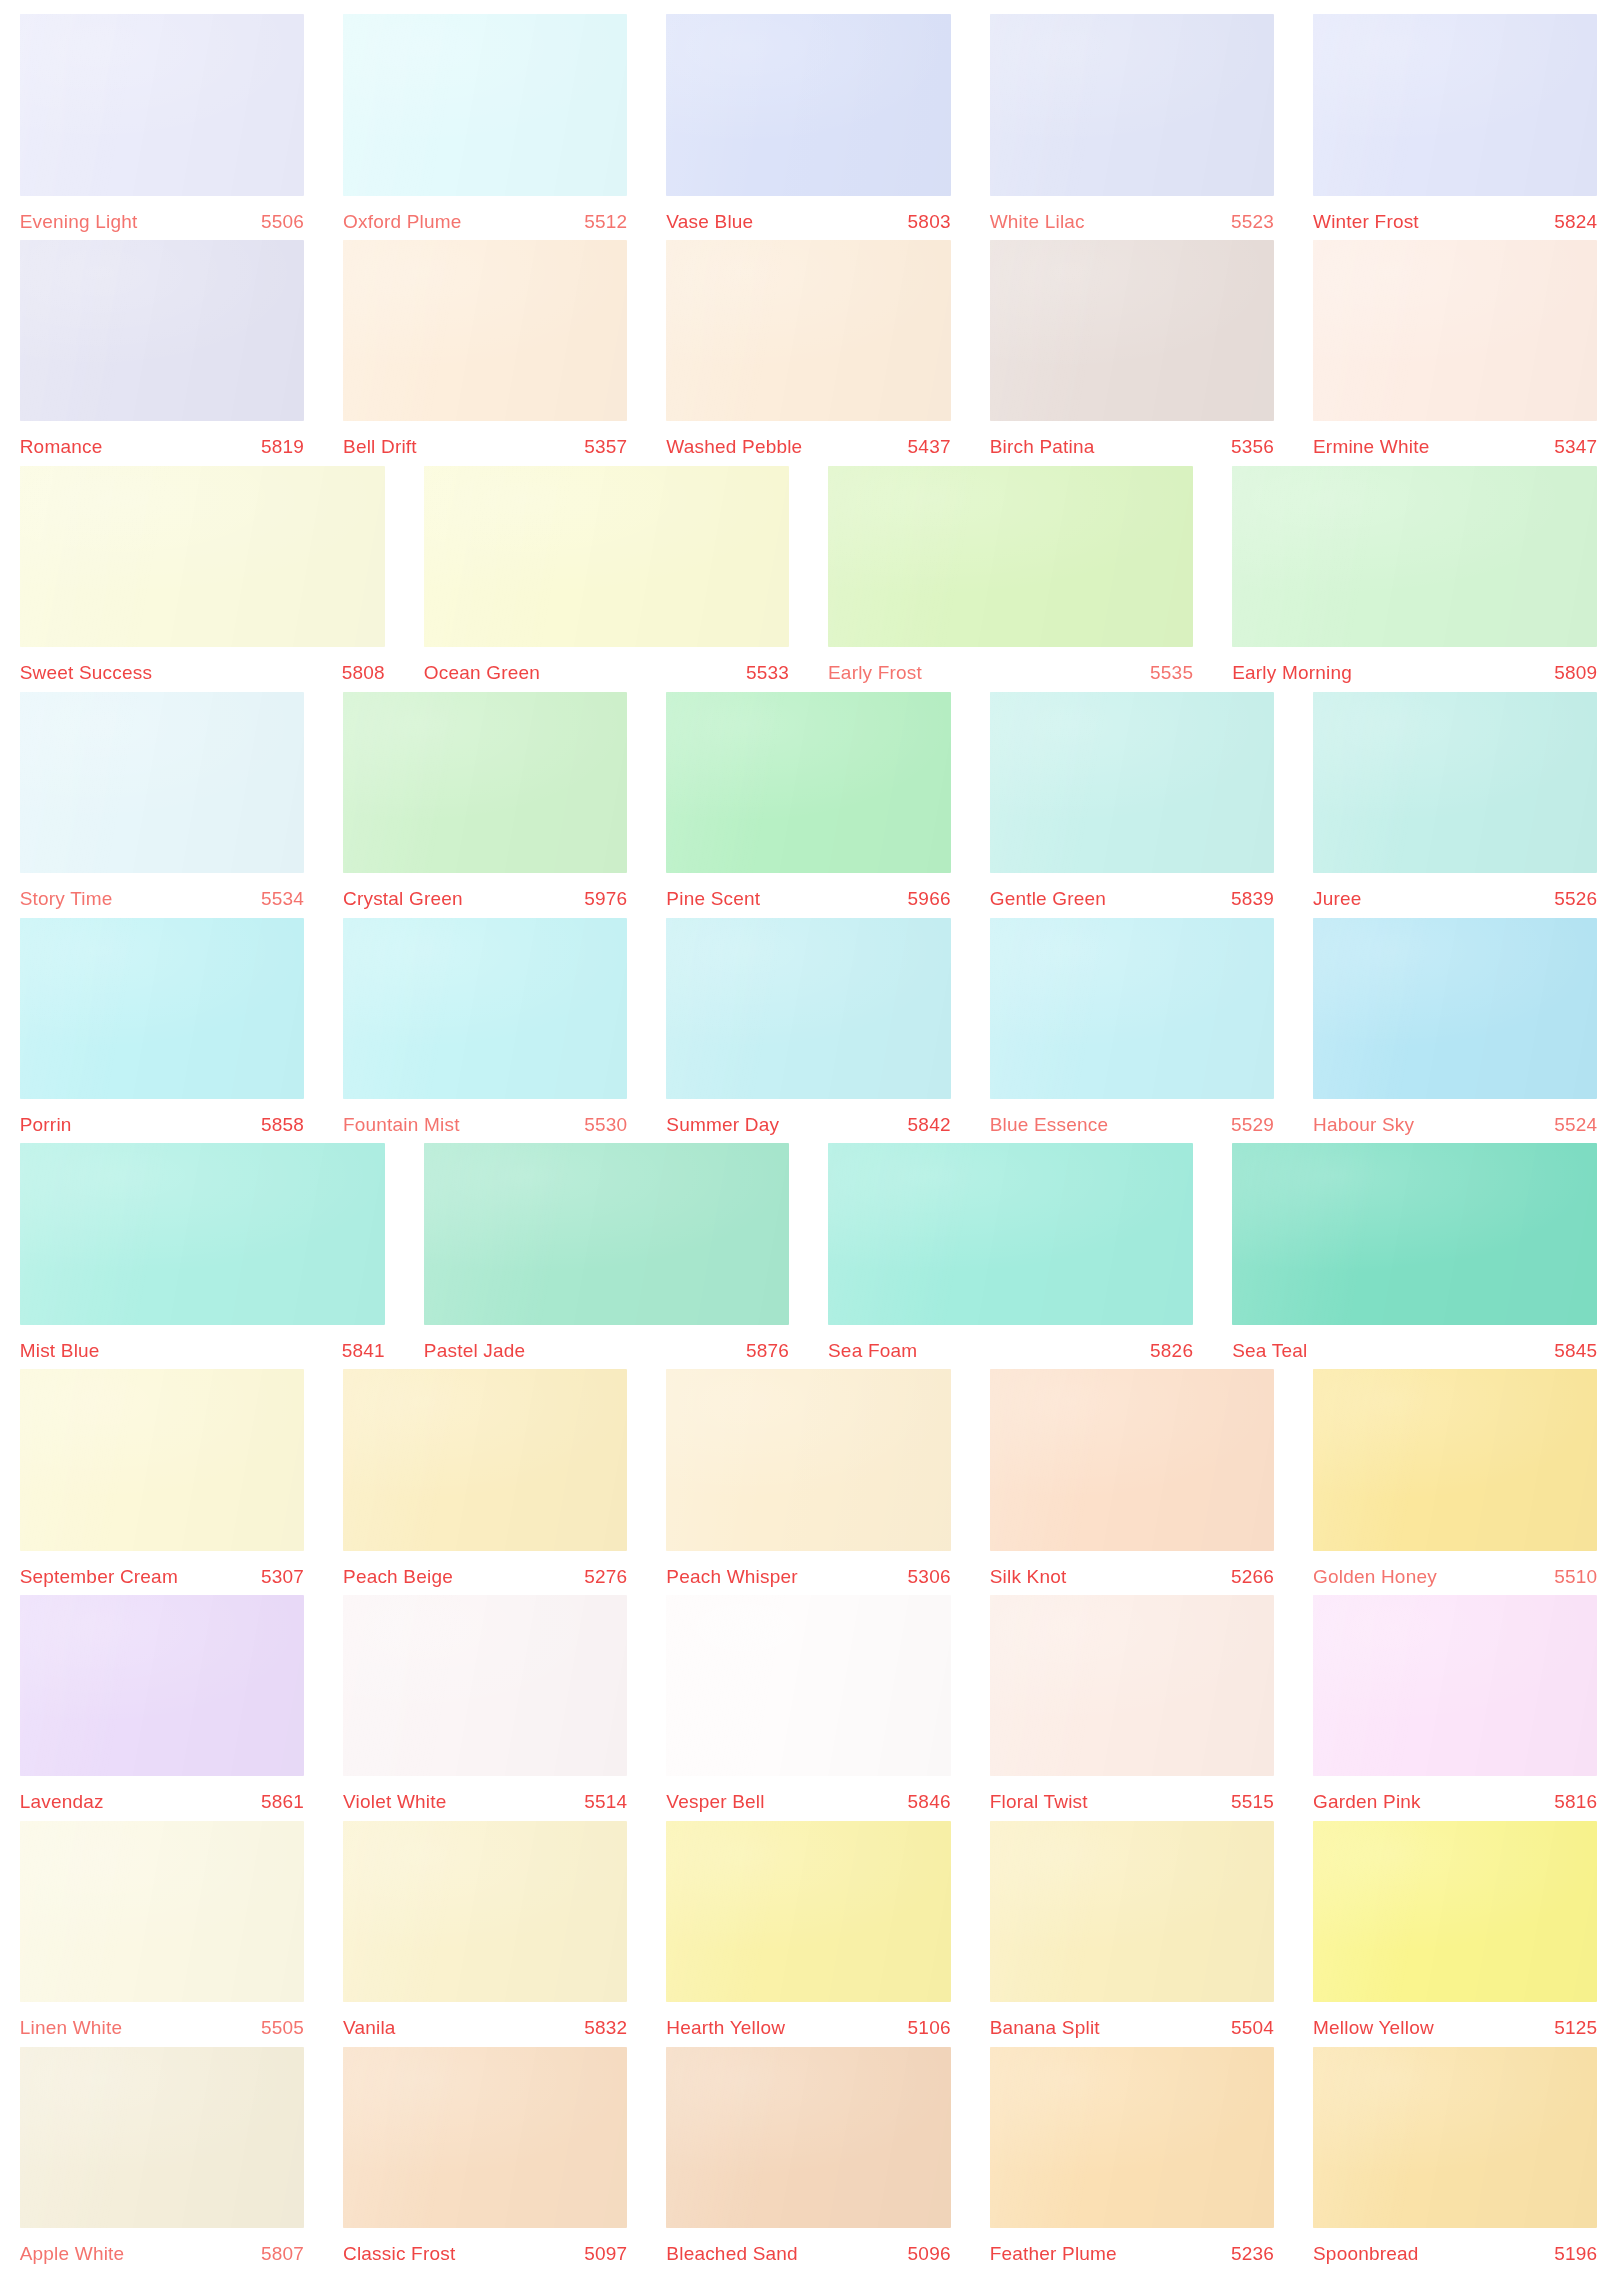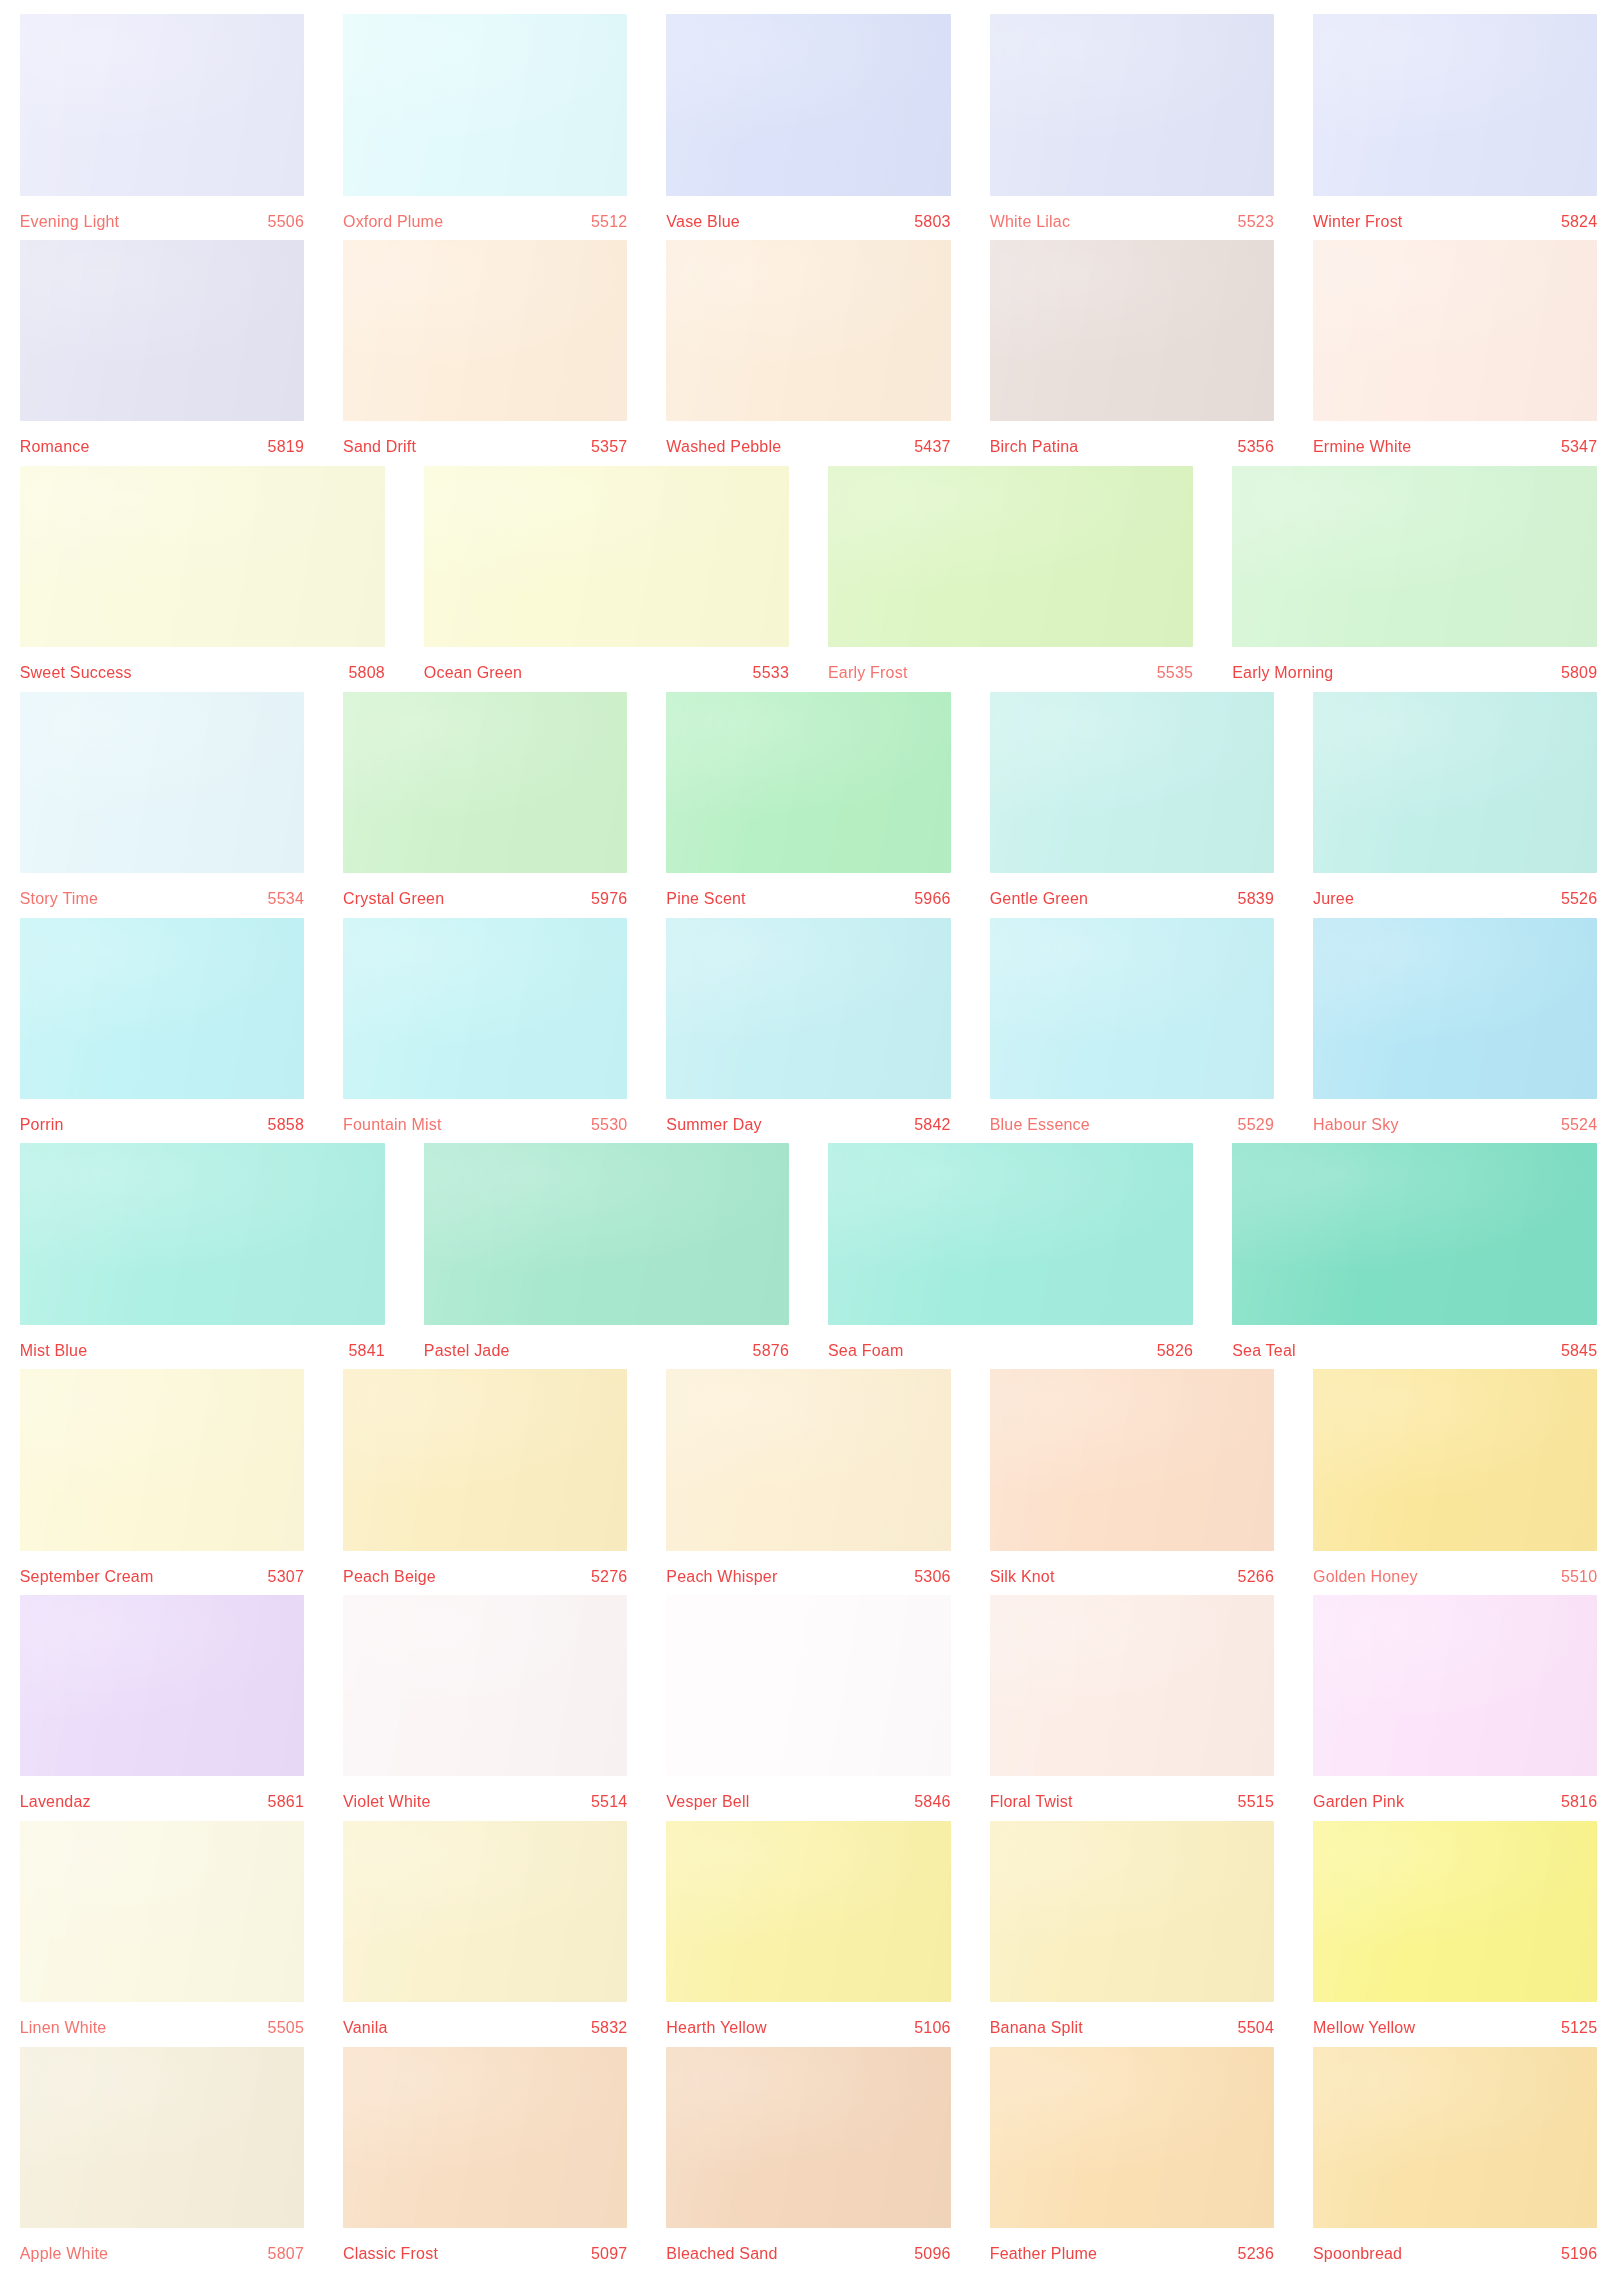--- a/index.html
+++ b/index.html
@@ -63,21 +63,21 @@
   }
 
   .swatch-label {
     height: 41px;
     flex: 0 0 41px;
     display: flex;
     align-items: center;
     justify-content: space-between;
     padding-top: 11px;
     box-sizing: border-box;
-    font-size: 16px;
+    font-size: 19px;
     letter-spacing: 0.2px;
     white-space: nowrap;
   }
   .swatch-name { text-align: left; }
   .swatch-code { text-align: right; font-variant-numeric: lining-nums; }
 
   .tone-dark  { color: #ef4444; }
   .tone-red   { color: #f4736e; }
 </style>
 </head>
@@ -125,21 +125,21 @@
       <div class="swatch-cell">
         <div class="swatch-chip" style="background: rgb(228, 228, 243);"></div>
         <div class="swatch-label tone-dark">
           <span class="swatch-name">Romance</span>
           <span class="swatch-code">5819</span>
         </div>
       </div>
       <div class="swatch-cell">
         <div class="swatch-chip" style="background: rgb(253, 238, 220);"></div>
         <div class="swatch-label tone-dark">
-          <span class="swatch-name">Sand Drift</span>
+          <span class="swatch-name">Bell Drift</span>
           <span class="swatch-code">5357</span>
         </div>
       </div>
       <div class="swatch-cell">
         <div class="swatch-chip" style="background: rgb(252, 237, 219);"></div>
         <div class="swatch-label tone-dark">
           <span class="swatch-name">Washed Pebble</span>
           <span class="swatch-code">5437</span>
         </div>
       </div>

